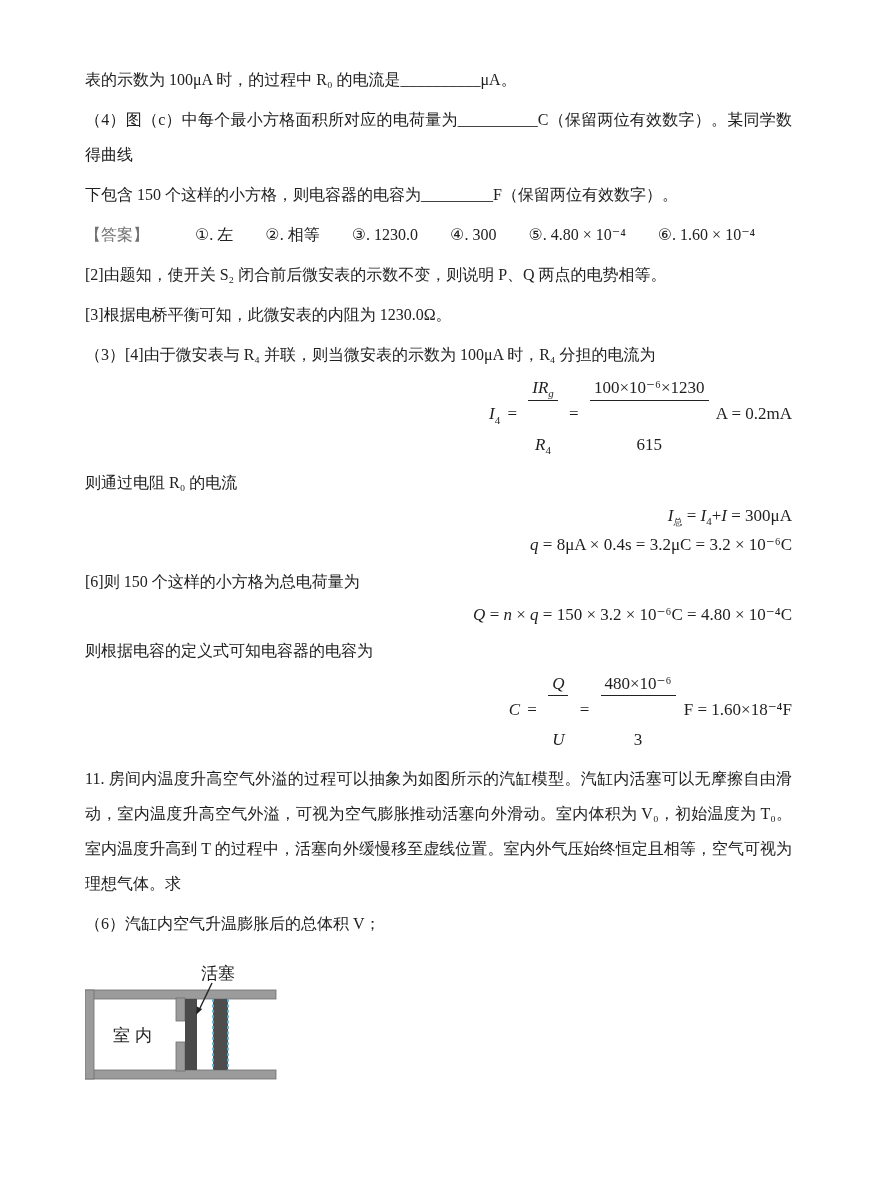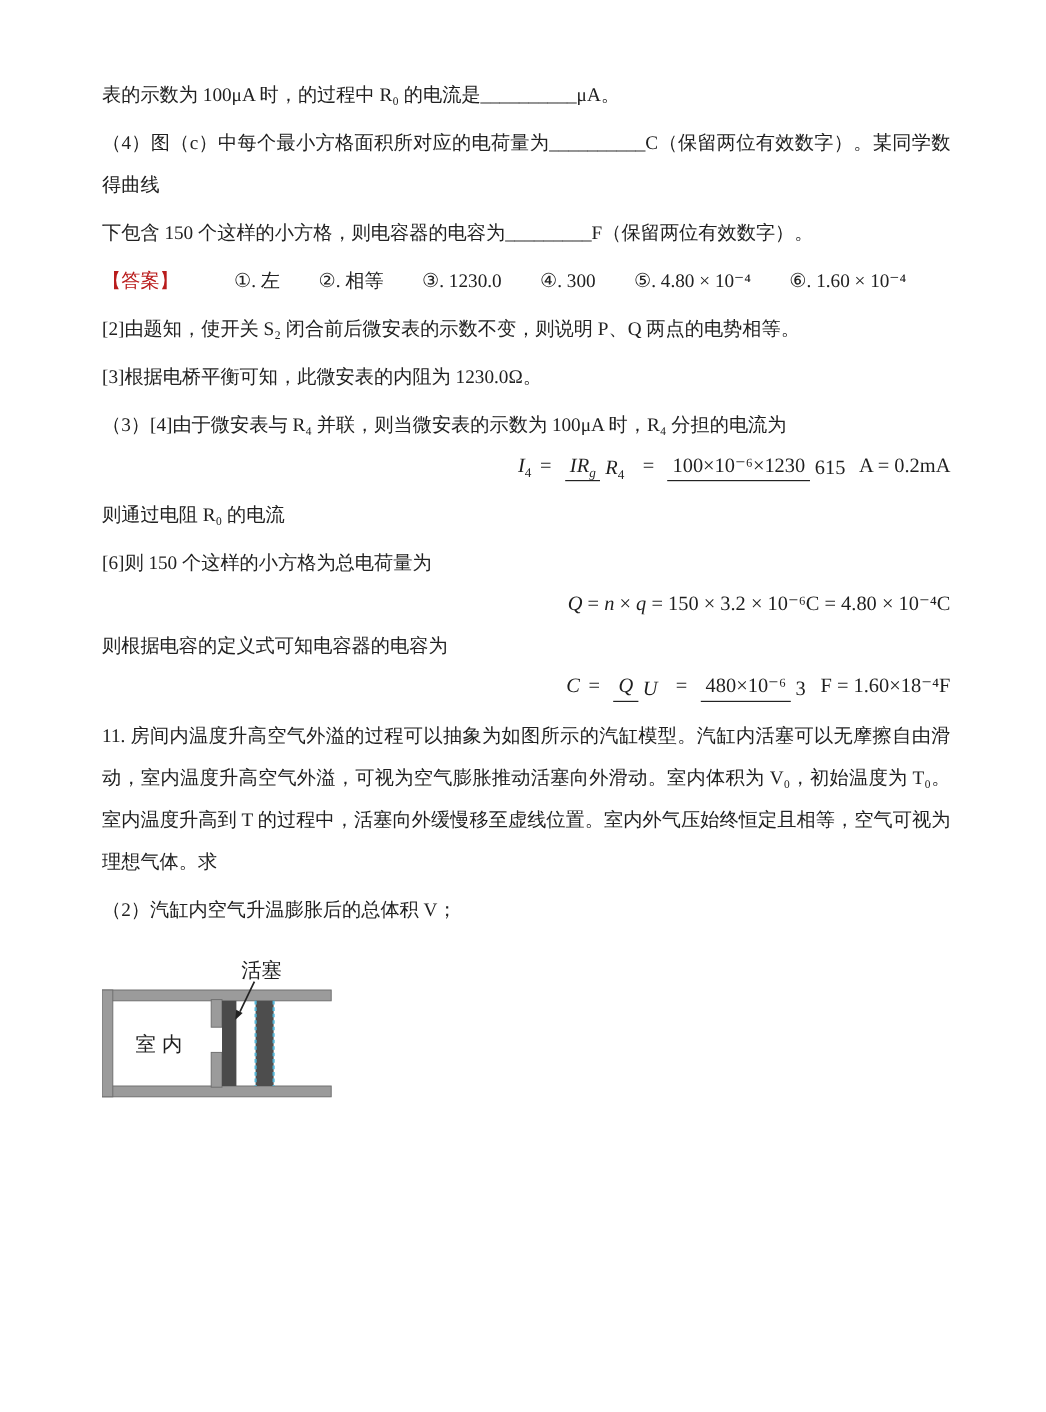--- a/index.html
+++ b/index.html
@@ -4,36 +4,36 @@
 <style>
   * { box-sizing: border-box; }
   html, body { margin: 0; padding: 0; background: #ffffff; }
   body {
     width: 872px; height: 1177px;
     font-family: "Liberation Serif", "DejaVu Serif", "DejaVu Sans", serif;
     color: #212121; font-size: 16px; overflow: hidden;
   }
   .page { padding: 62px 80px 0 85px; }
   p.line { margin: 0 0 5px 0; line-height: 35px; text-align: justify; }
-  .accent { color: #b91c1c; }
+  .accent { color: #737373; }
   .answer-row { display: flex; align-items: baseline; line-height: 35px; margin: 0 0 5px 0; }
   .answer-row .lbl { margin-right: 46px; }
   .answer-row .itm { margin-right: 32px; white-space: nowrap; }
   .formula {
     text-align: right; margin: 5px 0 11px 0; font-size: 17px;
     line-height: 1.25; color: #1e1e1e;
   }
   .formula.small { margin: 2px 0 8px 0; }
   .mi { font-style: italic; }
   .mo { padding: 0 3px; }
   sub.msub { font-size: 11px; line-height: 0; }
   sub.mcn { font-size: 9px; line-height: 0; }
   .frac {
-    display: inline-flex; flex-direction: row; align-items: center;
-    vertical-align: middle; margin: 0 4px; line-height: 1.15;
+    display: inline-flex; flex-direction: column; align-items: center;
+    vertical-align: middle; margin: 0 4px; line-height: 1.15; gap: 32px;
   }
   .frac .fnum { border-bottom: 1.3px solid #222; padding: 1px 4px 2px 4px; }
   .frac .fden { padding: 2px 4px 0 4px; }
   .diagram-wrap { margin: 12px 0 16px 0; }
   svg text { font-family: inherit; }
 </style>
 </head>
 <body>
 
 <div class="page">
@@ -67,22 +67,28 @@
     <span class="mo">=</span>
     <span class="frac">
         <span class="fnum">100×10⁻⁶×1230</span>
         <span class="fden">615</span>
       </span>
     <span>A = 0.2mA</span>
   </div>
 
   <p class="line">则通过电阻 R₀ 的电流</p>
 
+  <div class="formula small">
+    <span class="mi">I</span><sub class="mcn">总</sub><span> = </span><span class="mi">I</span><sub class="msub">4</sub><span>+</span><span class="mi">I</span><span> = 300μA</span>
+  </div>
 
 
+  <div class="formula small">
+    <span class="mi">q</span><span> = 8μA × 0.4s = 3.2μC = 3.2 × 10⁻⁶C</span>
+  </div>
 
   <p class="line">[6]则 150 个这样的小方格为总电荷量为</p>
 
   <div class="formula small">
     <span class="mi">Q</span><span> = </span><span class="mi">n</span><span> × </span><span class="mi">q</span><span> = 150 × 3.2 × 10⁻⁶C = 4.80 × 10⁻⁴C</span>
   </div>
 
   <p class="line">则根据电容的定义式可知电容器的电容为</p>
 
   <div class="formula">
@@ -94,21 +100,21 @@
       </span>
     <span class="mo">=</span>
     <span class="frac">
         <span class="fnum">480×10⁻⁶</span>
         <span class="fden">3</span>
       </span>
     <span>F = 1.60×18⁻⁴F</span>
   </div>
 
   <p class="line">11. 房间内温度升高空气外溢的过程可以抽象为如图所示的汽缸模型。汽缸内活塞可以无摩擦自由滑动，室内温度升高空气外溢，可视为空气膨胀推动活塞向外滑动。室内体积为 V₀，初始温度为 T₀。室内温度升高到 T 的过程中，活塞向外缓慢移至虚线位置。室内外气压始终恒定且相等，空气可视为理想气体。求</p>
-  <p class="line">（2）汽缸内空气升温膨胀后的总体积 V；</p>
+  <p class="line">（6）汽缸内空气升温膨胀后的总体积 V；</p>
 
   <div class="diagram-wrap">
     <svg width="196" height="136" viewBox="0 0 196 136">
 
       <rect x="0" y="37" width="191" height="9" fill="#9b9b9b" stroke="#6e6e6e" stroke-width="0.8"></rect>
       <rect x="0" y="117" width="191" height="9" fill="#9b9b9b" stroke="#6e6e6e" stroke-width="0.8"></rect>
       <rect x="0" y="37" width="9" height="89" fill="#9b9b9b" stroke="#6e6e6e" stroke-width="0.8"></rect>
 
       <rect x="91" y="45" width="9" height="23" fill="#9b9b9b" stroke="#6e6e6e" stroke-width="0.8"></rect>
       <rect x="91" y="89" width="9" height="29" fill="#9b9b9b" stroke="#6e6e6e" stroke-width="0.8"></rect>

